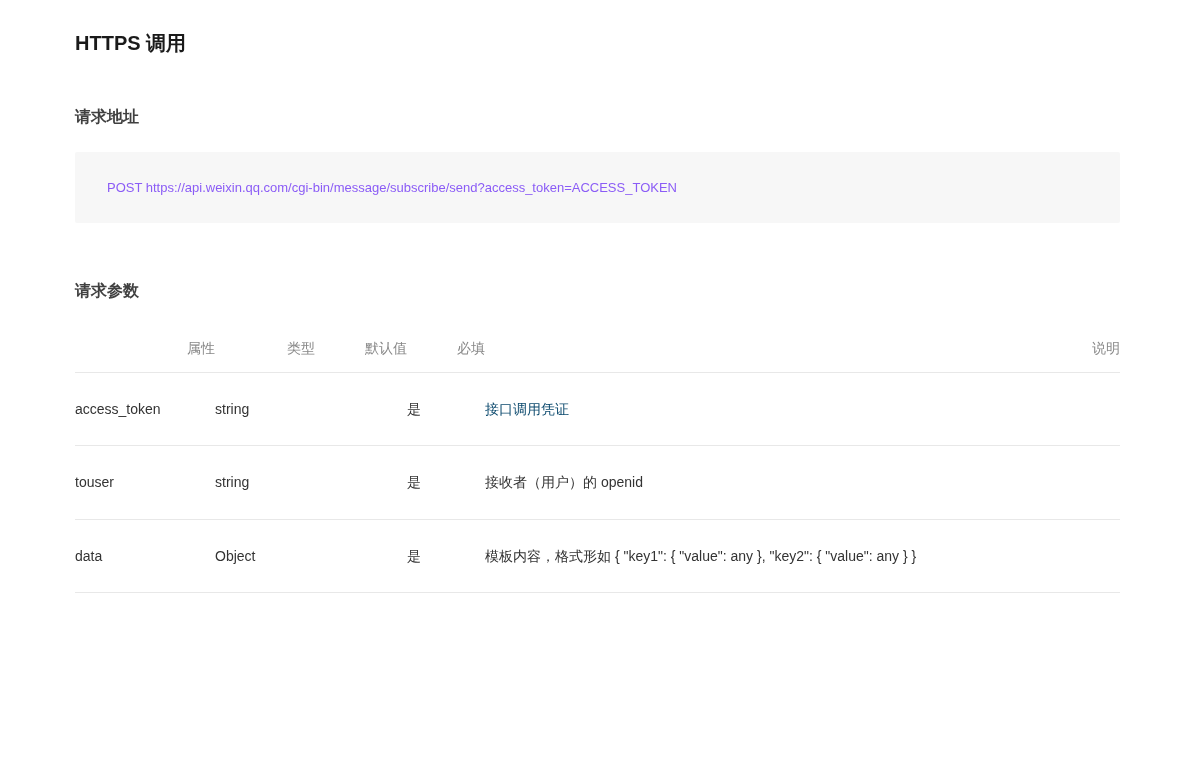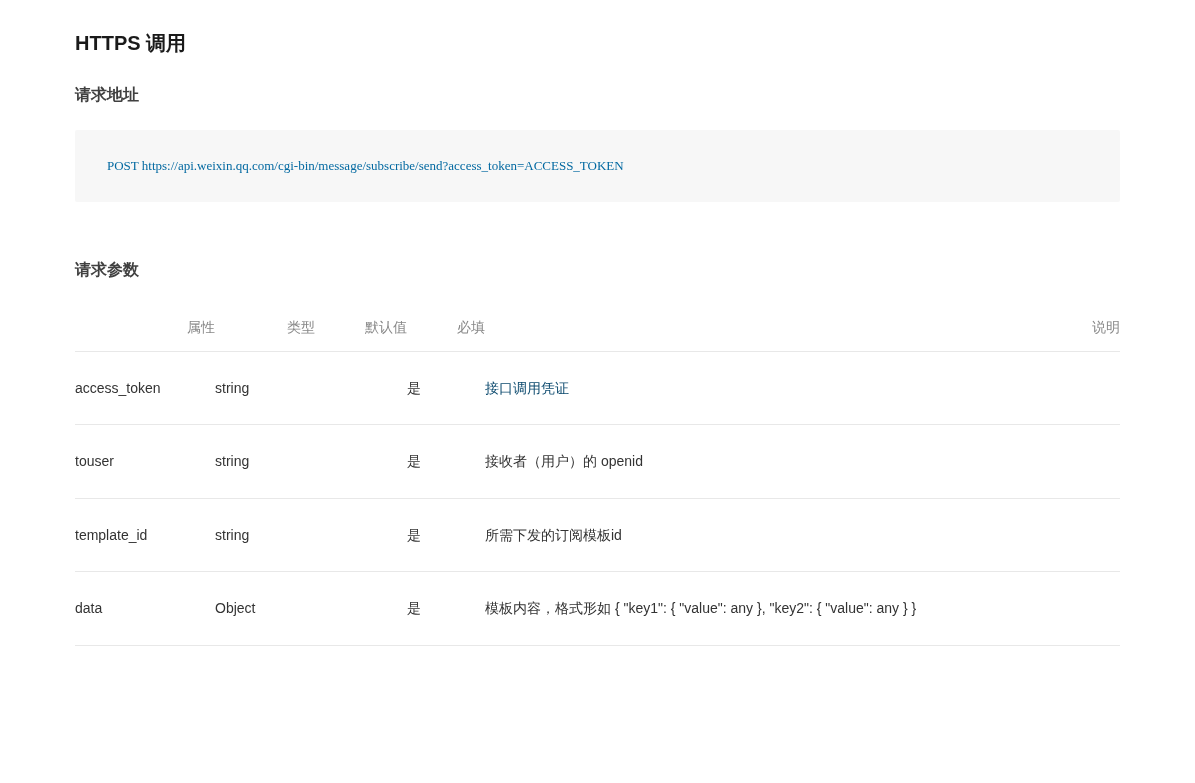--- a/index.html
+++ b/index.html
@@ -11,38 +11,38 @@
       font-family: -apple-system, BlinkMacSystemFont, "Segoe UI", "PingFang SC", "Hiragino Sans GB", "Microsoft YaHei", sans-serif;
       background: #fff;
       color: #222;
       width: 1195px;
       padding: 30px 75px 50px 75px;
     }
     h2.main-title {
       font-size: 20px;
       font-weight: 700;
       color: #1a1a1a;
-      margin-bottom: 28px;
+      margin-bottom: 50px;
     }
     h3.section-title {
       font-size: 16px;
       font-weight: 700;
       color: #404040;
       margin-bottom: 24px;
     }
     .code-block {
       background: #f7f7f7;
       border-radius: 2px;
       padding: 28px 32px;
       margin-bottom: 58px;
     }
     .code-block pre {
-      font-family: Liberation Serif, serif;
+      font-family: Liberation Sans, sans-serif;
       font-size: 13px;
-      color: #0369a1;
+      color: #8b5cf6;
       white-space: pre;
     }
     table.params-table {
       width: 100%;
       border-collapse: collapse;
       margin-top: 20px;
       font-size: 14px;
     }
     table.params-table thead th {
       text-align: right;
@@ -100,27 +100,20 @@
       <td><a href="#" class="link">接口调用凭证</a></td>
     </tr>
     <tr>
       <td>touser</td>
       <td>string</td>
       <td></td>
       <td>是</td>
       <td>接收者（用户）的 openid</td>
     </tr>
     <tr>
-      <td>template_id</td>
-      <td>string</td>
-      <td></td>
-      <td>是</td>
-      <td>所需下发的订阅模板id</td>
-    </tr>
-    <tr>
       <td>data</td>
       <td>Object</td>
       <td></td>
       <td>是</td>
       <td>模板内容，格式形如 { "key1": { "value": any }, "key2": { "value": any } }</td>
     </tr>
   </tbody>
 </table>
 
 </body></html>

